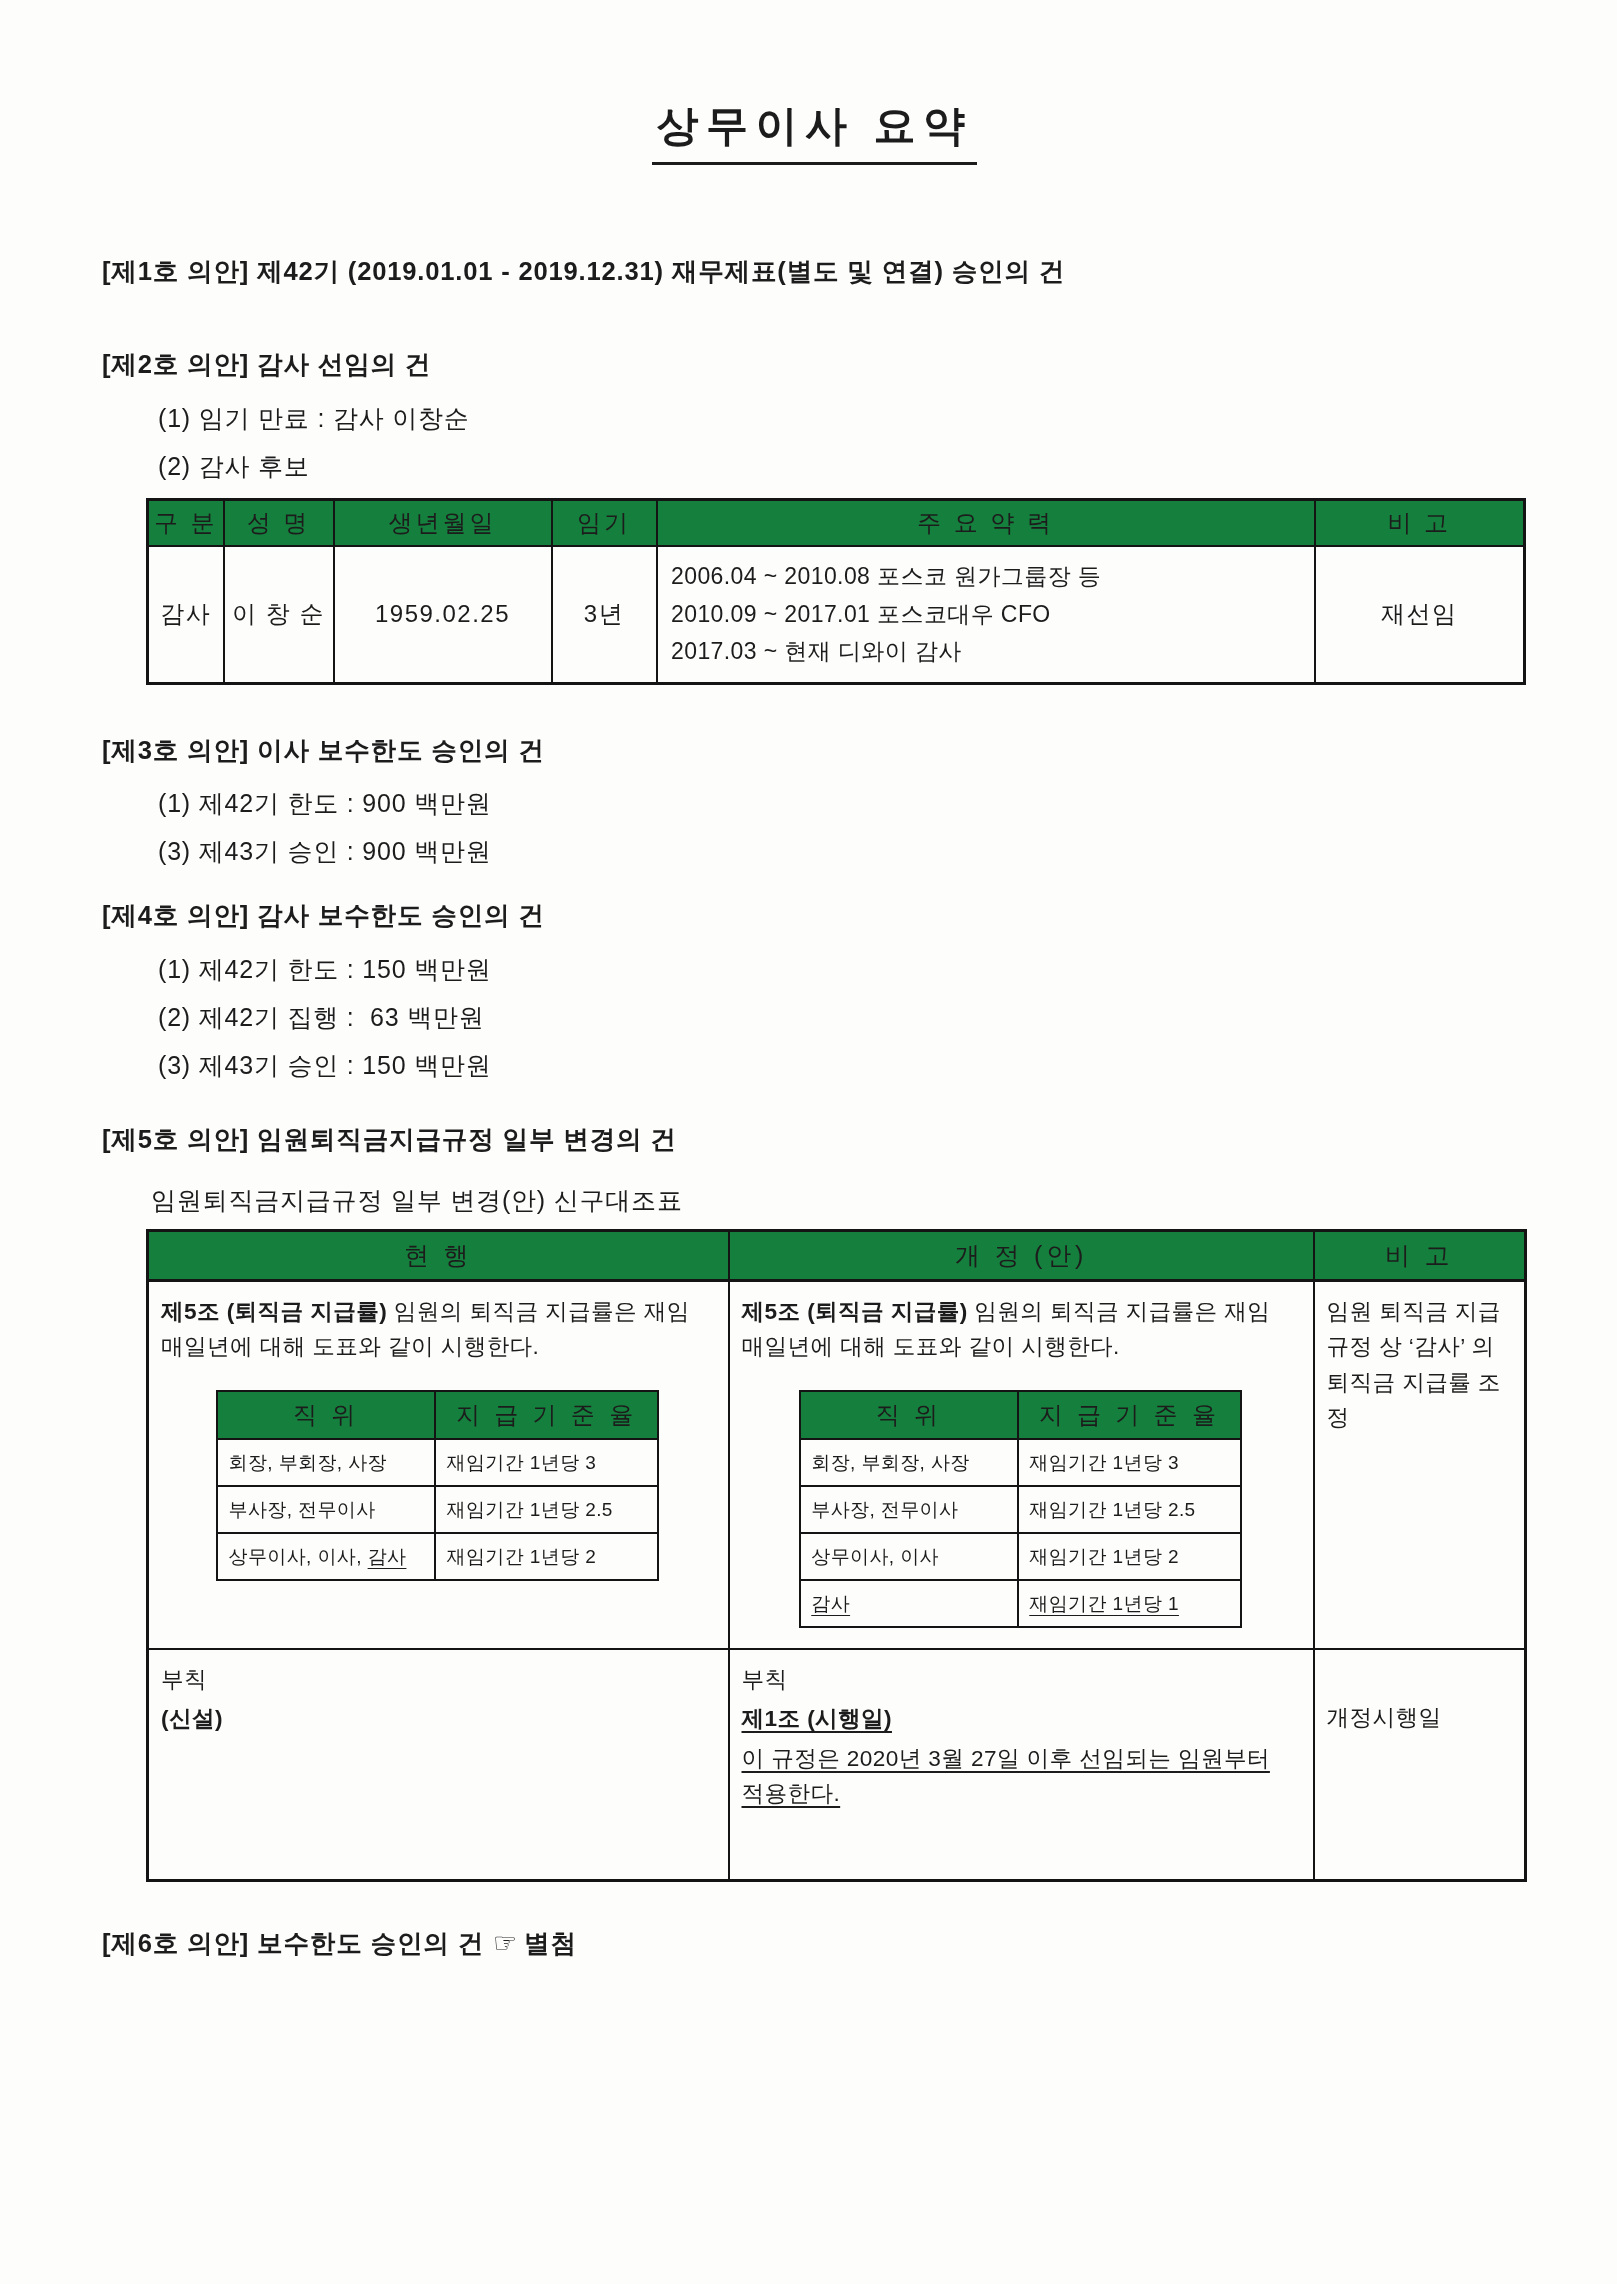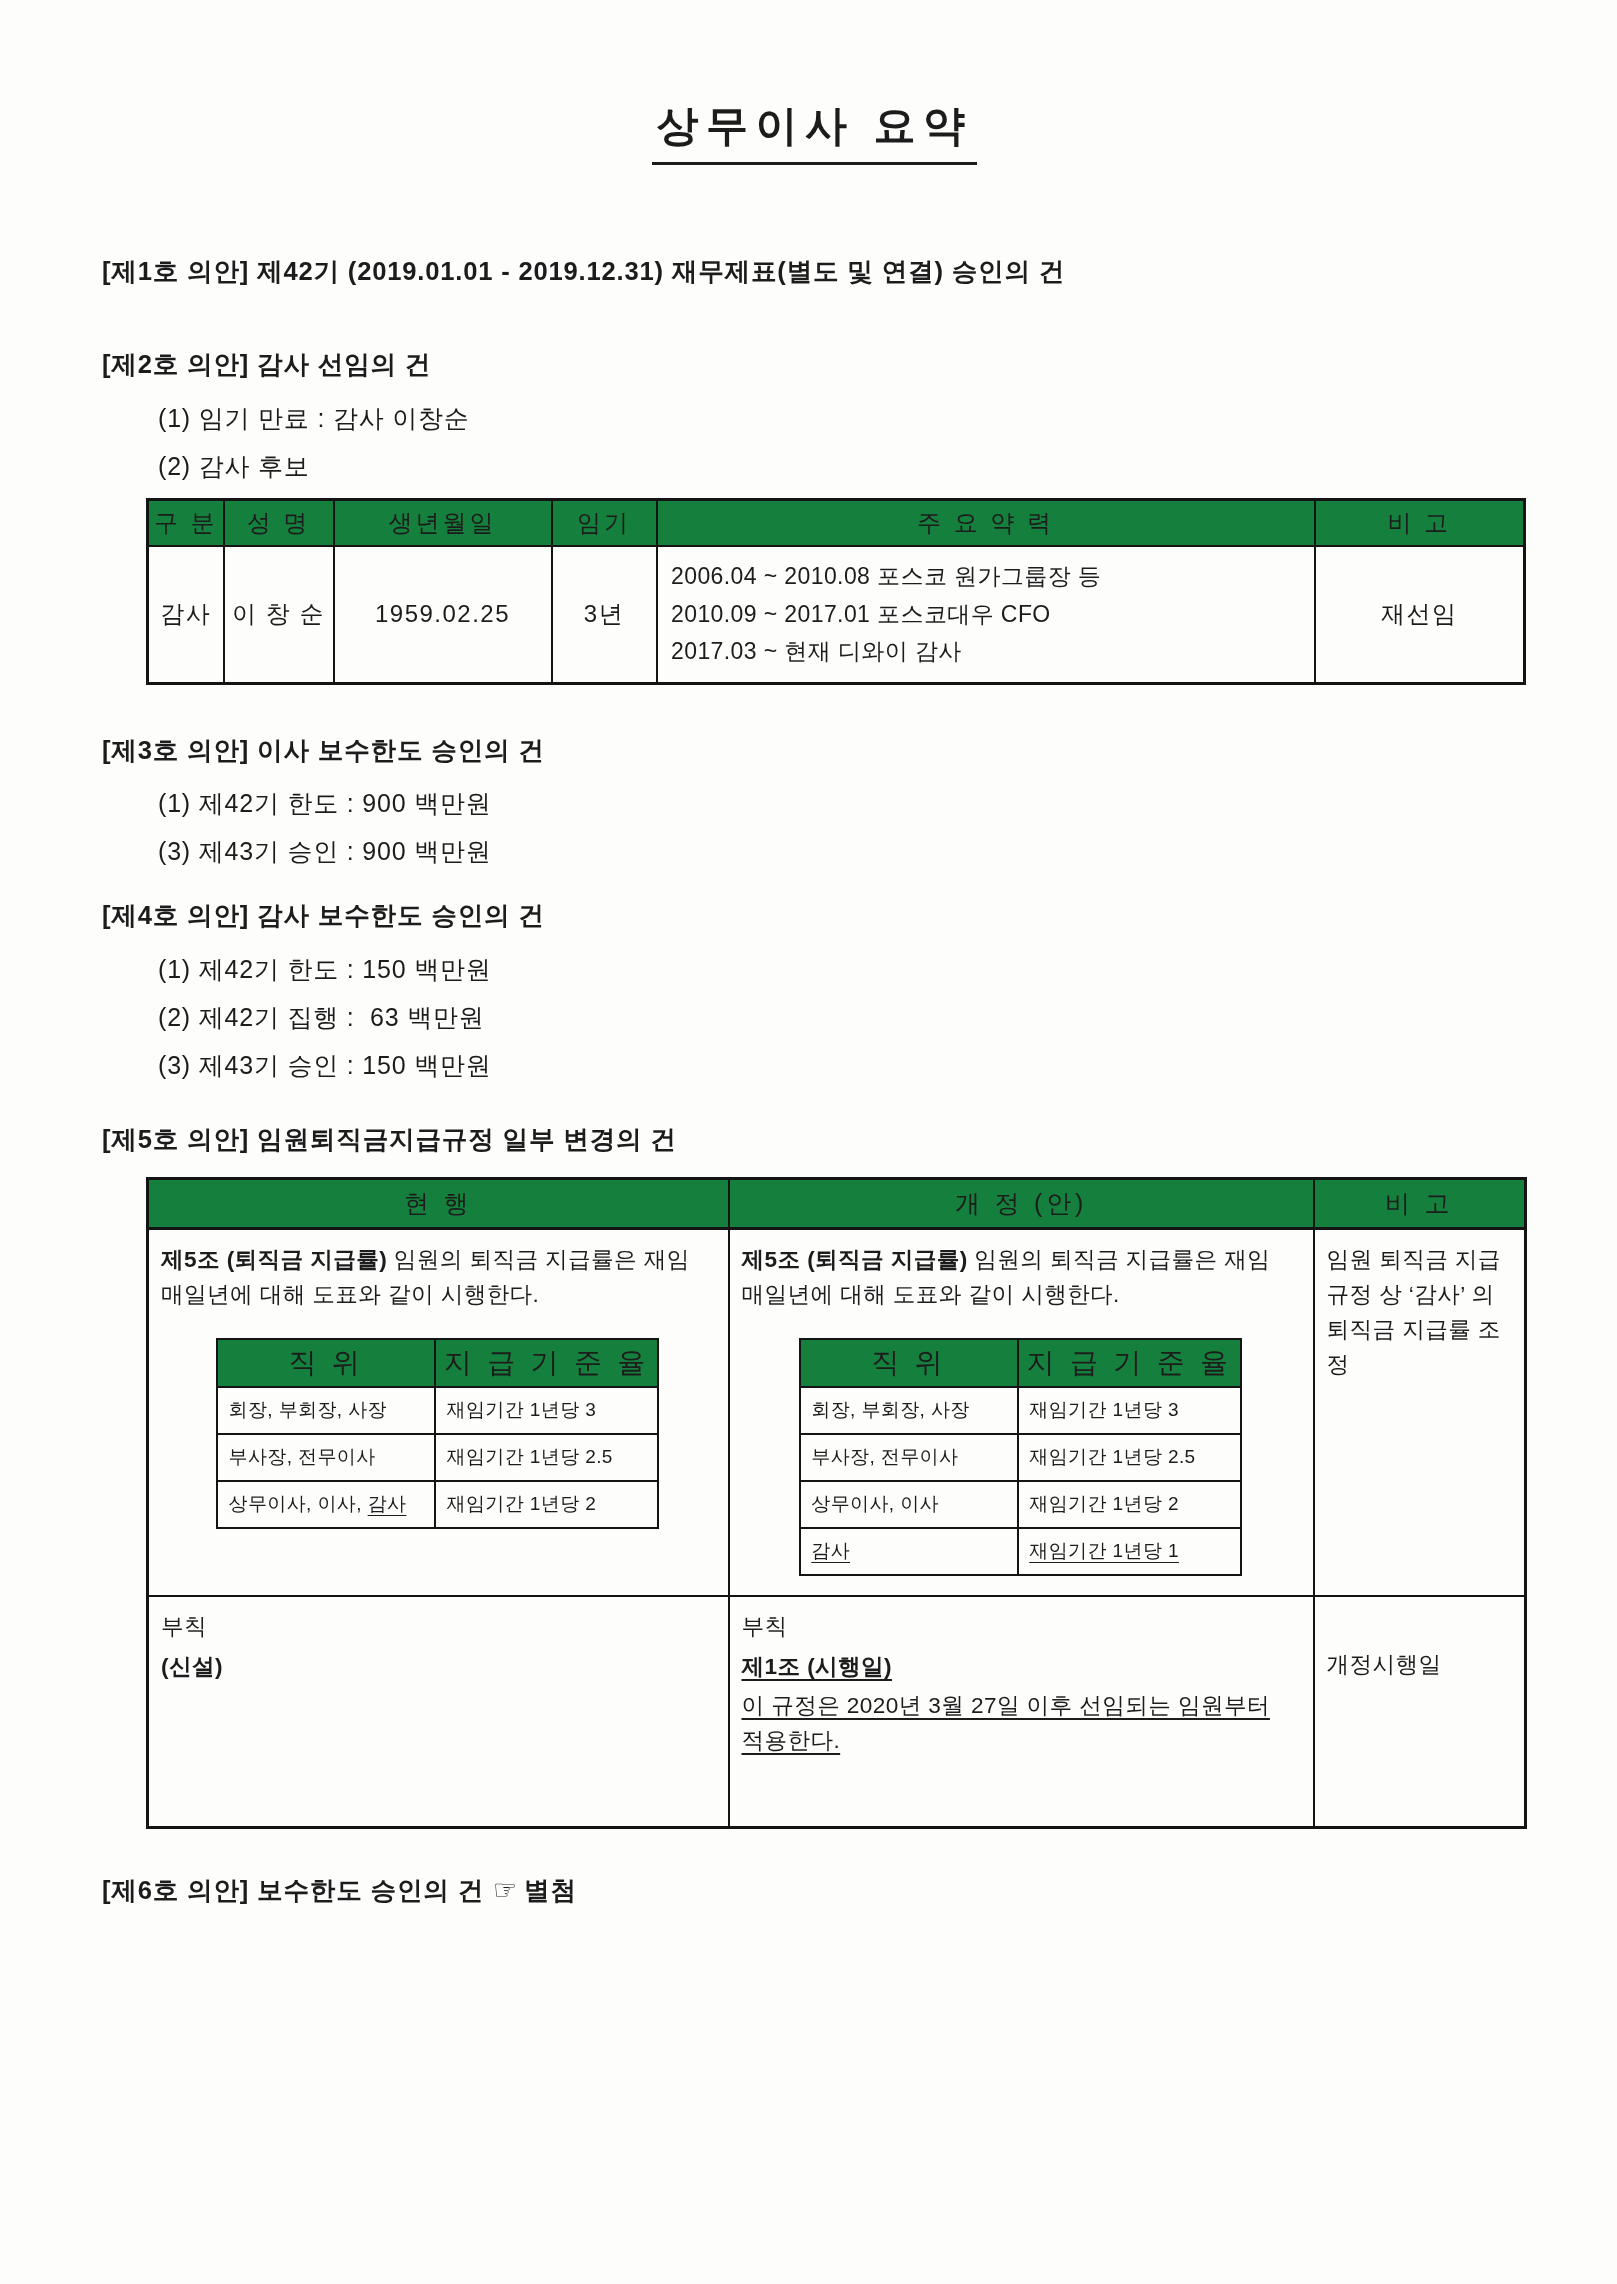--- a/index.html
+++ b/index.html
@@ -116,21 +116,21 @@
 
   
   .tbl-inner {
     width: 441px;
     margin: 25.6px auto 4.5px auto;
     border: 2.3px solid #141414;
   }
   .tbl-inner th {
     height: 44px;
     font-weight: normal;
-    font-size: 28px;
+    font-size: 24px;
     letter-spacing: 3.8px;
     border: 2.3px solid #141414;
   }
   .tbl-inner td {
     height: 45px;
     font-size: 19px;
     padding: 0 0 0 10.5px;
     vertical-align: middle;
     border: 2.3px solid #141414;
     letter-spacing: 0.4px;
@@ -211,20 +211,21 @@
     <p class="agenda-heading"><span>[제4호 의안]</span><span> 감사 보수한도 승인의 건</span></p>
     <p class="agenda-item">(1) 제42기 한도 : 150 백만원</p>
     <p class="agenda-item">(2) 제42기 집행 :  63 백만원</p>
     <p class="agenda-item">(3) 제43기 승인 : 150 백만원</p>
   </section>
 
   <div class="gap-s5"></div>
 
   <section>
     <p class="agenda-heading"><span>[제5호 의안]</span><span> 임원퇴직금지급규정 일부 변경의 건</span></p>
+    <p class="subtitle">임원퇴직금지급규정 일부 변경(안) 신구대조표</p>
 
     <table class="tbl-compare">
       <colgroup>
         <col style="width:581px">
           <col style="width:585px">
           <col style="width:212px">
       </colgroup>
       <tbody>
           <tr>
         <th class="shaded">현  행</th>

